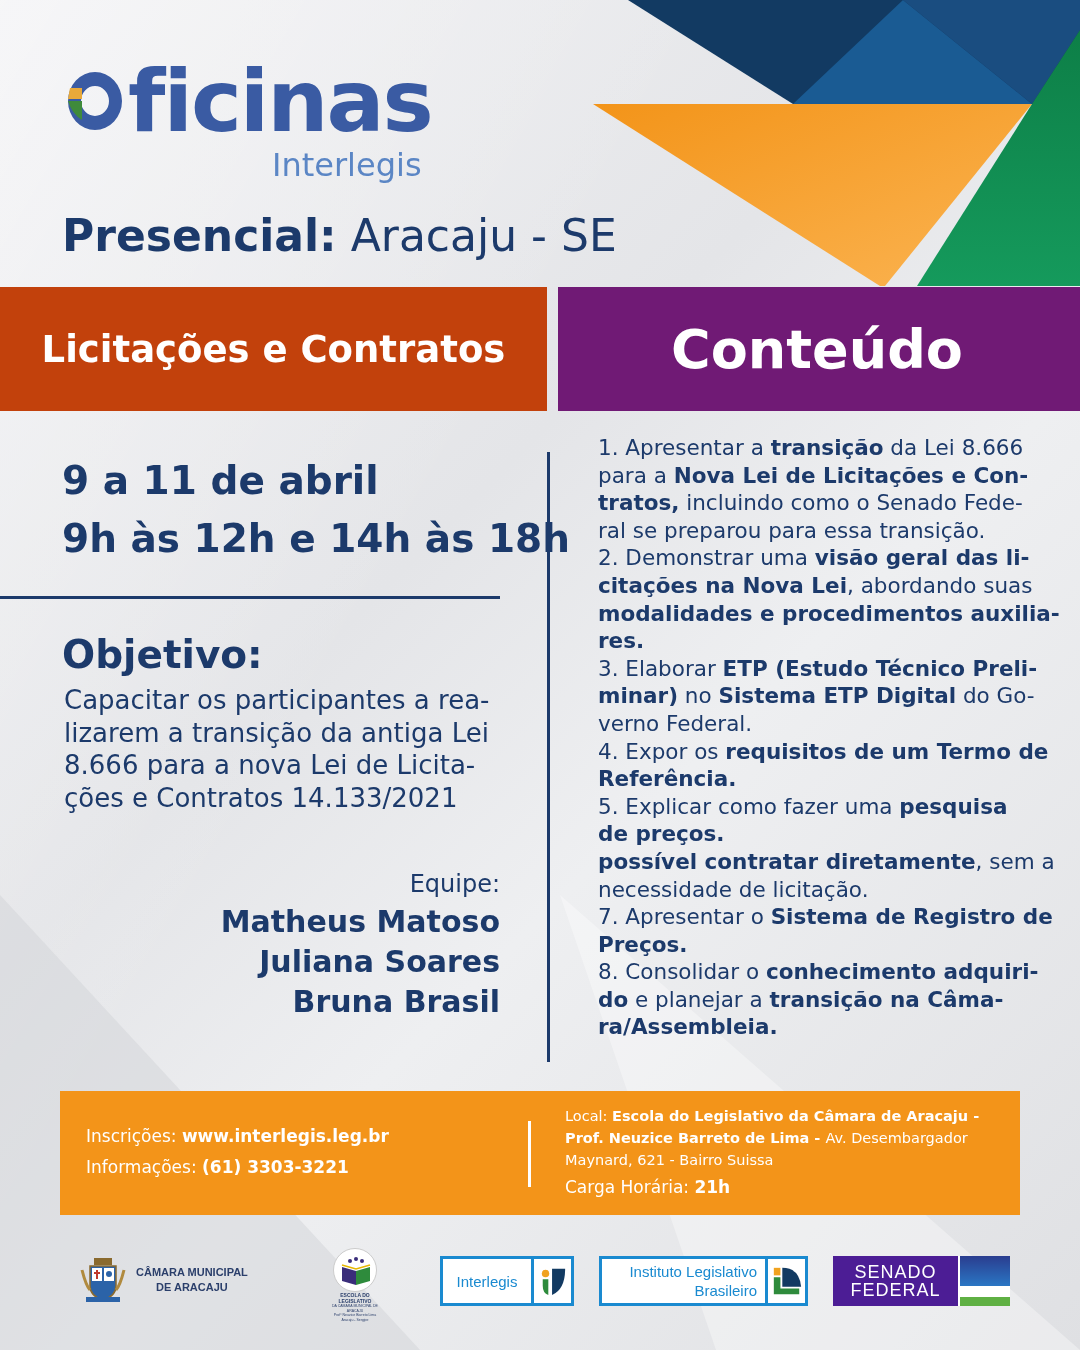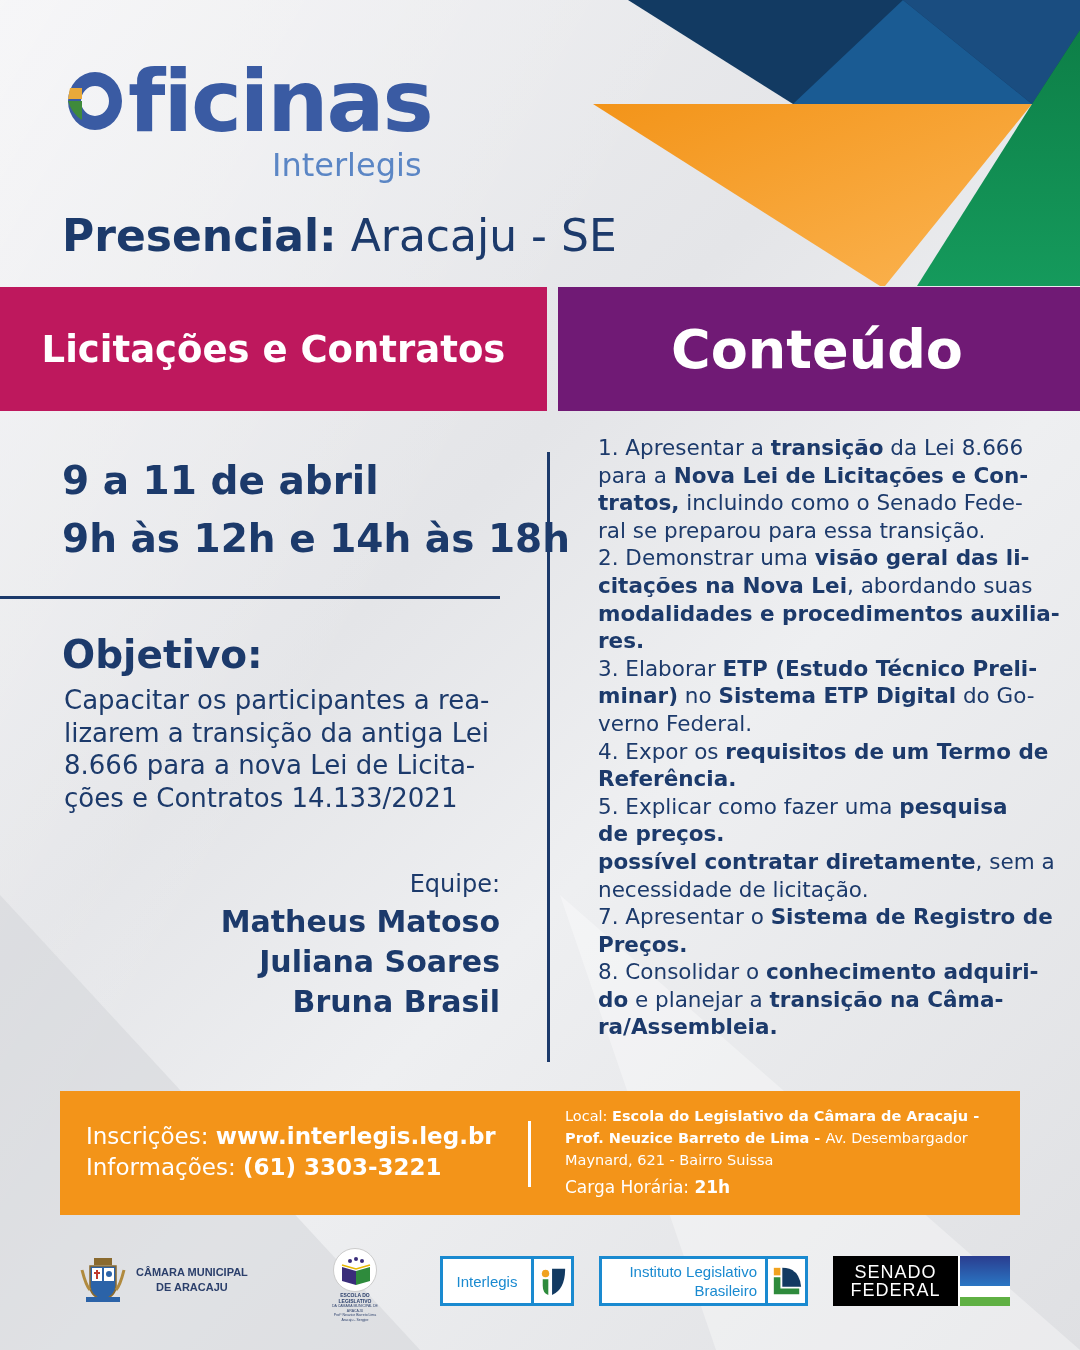--- a/index.html
+++ b/index.html
@@ -44,21 +44,21 @@
 
   .presencial {
     position: absolute; left: 62px; top: 210px; font-size: 44px; color: #1c3a6b;
     font-family: "DejaVu Sans", sans-serif;
   }
   .presencial b { font-weight: bold; }
   .presencial span.light { font-weight: normal; color: #1c3a6b; }
 
   .bar-left {
     position: absolute; left: 0; top: 287px; width: 547px; height: 124px;
-    background: #be185d; display: flex; align-items: center; justify-content: center;
+    background: #c2410c; display: flex; align-items: center; justify-content: center;
     color: #fff; font-weight: bold; font-size: 37px; font-family: "DejaVu Sans", sans-serif;
   }
   .bar-right {
     position: absolute; left: 558px; top: 287px; width: 522px; height: 124px;
     background: #701a75; display: flex; align-items: center; justify-content: center;
     color: #fff; font-weight: bold; font-size: 54px; font-family: "DejaVu Sans", sans-serif;
     padding-right: 4px;
   }
 
   .dates { position: absolute; left: 62px; top: 452px; font-weight: bold; font-size: 39px;
@@ -78,21 +78,21 @@
 
   .content { position: absolute; left: 598px; top: 434px; width: 440px; font-size: 21.5px;
              line-height: 27.6px; color: #1c3a6b; font-family: "DejaVu Sans", sans-serif; }
   .content .line { white-space: nowrap; }
   .content b { font-weight: bold; }
 
   .footer-bar {
     position: absolute; left: 60px; top: 1091px; width: 960px; height: 124px; background: #f39419;
     color: #fff; font-family: "DejaVu Sans", sans-serif;
   }
-  .fb-left { position: absolute; left: 26px; top: 30px; font-size: 23px; line-height: 31px; }
+  .fb-left { position: absolute; left: 26px; top: 30px; font-size: 17px; line-height: 31px; }
   .fb-left b { font-weight: bold; }
   .fb-div { position: absolute; left: 468px; top: 30px; width: 3px; height: 66px; background: #fff; }
   .fb-right { position: absolute; left: 505px; top: 14px; font-size: 14.5px; line-height: 22px; width: 440px; }
   .fb-right b { font-weight: bold; }
   .fb-right .carga { font-size: 17px; margin-top: 5px; }
 
   .logos { position: absolute; left: 0; top: 1240px; width: 1080px; height: 100px; }
   .lg { position: absolute; }
   .camara { left: 80px; top: 16px; display: flex; align-items: center; gap: 10px; }
   .camara .crest { width: 46px; height: 48px; }
@@ -102,21 +102,21 @@
   .escola .t { font-size: 5px; font-weight: bold; color: #2b3f6b; line-height: 6px; font-family: "Liberation Sans", sans-serif; }
   .escola .t2 { font-size: 3.5px; color: #2b3f6b; line-height: 4.5px; font-family: "Liberation Sans", sans-serif; }
   .box { border: 3px solid #1a8ad0; height: 50px; display: flex; align-items: stretch; background: #fff; top: 16px; }
   .box .lbl { color: #1a8ad0; font-family: "Liberation Sans", sans-serif; display: flex; align-items: center; padding: 0 8px; }
   .box .ic { border-left: 3px solid #1a8ad0; width: 40px; display: flex; align-items: center; justify-content: center; }
   .interlegis { left: 440px; width: 134px; }
   .interlegis .lbl { font-size: 15px; width: 88px; justify-content: center; }
   .ilb { left: 599px; width: 209px; }
   .ilb .lbl { font-size: 15px; line-height: 19px; text-align: right; flex-direction: column; align-items: flex-end; justify-content: center; width: 163px; }
   .senado { left: 833px; top: 16px; width: 180px; height: 50px; display: flex; }
-  .senado .sq { width: 125px; background: #000000; color: #fff; font-family: "Liberation Sans", sans-serif;
+  .senado .sq { width: 125px; background: #4c1d95; color: #fff; font-family: "Liberation Sans", sans-serif;
                 font-size: 18px; line-height: 18px; letter-spacing: 1px; display: flex; flex-direction: column; align-items: center; justify-content: center; }
   .senado .flag { width: 52px; position: relative; background: linear-gradient(#2a3d8f, #2a76c4 60%, #ffffff 60%); border-left: 2px solid #fff; }
   .senado .flag .green { position: absolute; left: 0; right: 0; bottom: 0; height: 9px; background: #5fb043; }
 </style>
 </head>
 <body>
 
 <div class="bg">
   <div class="facet f1"></div>
   <div class="facet f2"></div>

